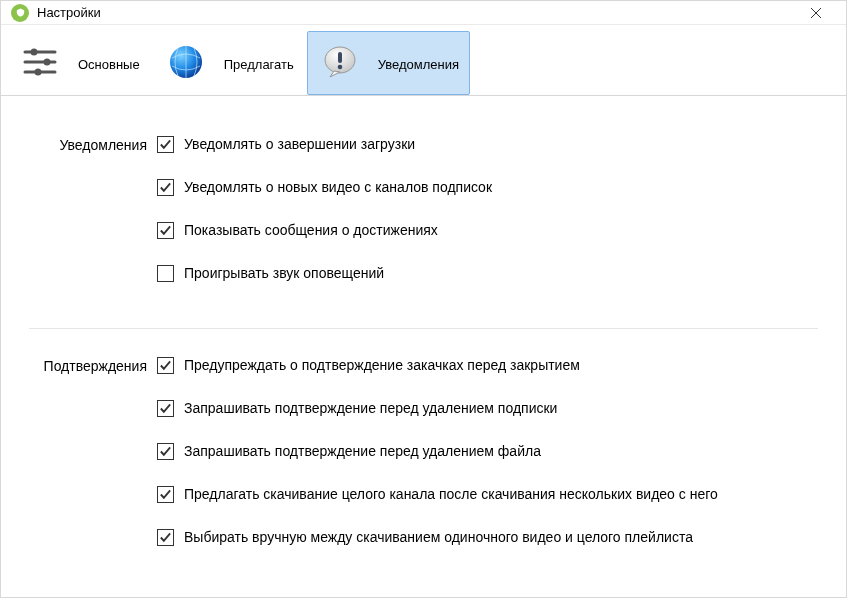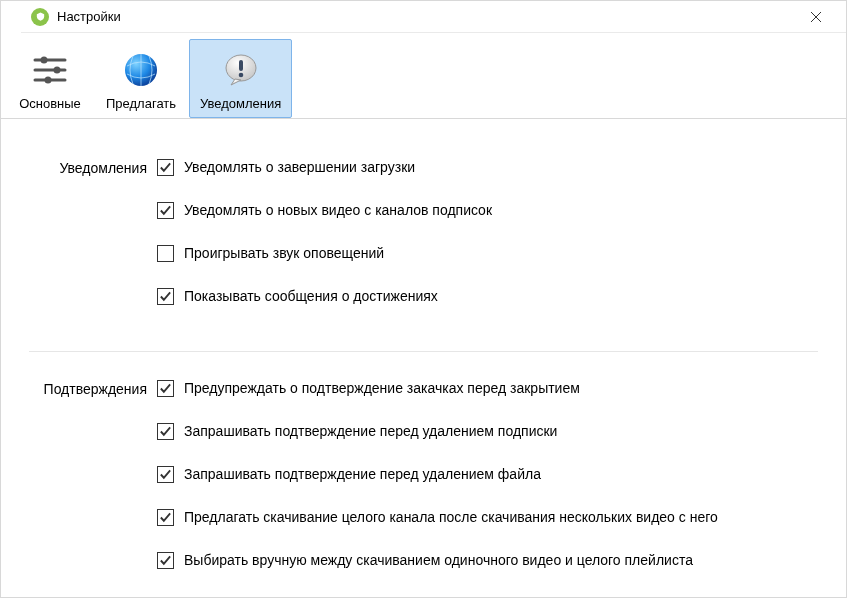--- a/index.html
+++ b/index.html
@@ -7,26 +7,25 @@
       font-family: "Segoe UI", Tahoma, Arial, sans-serif;
       font-size: 14px;
       background: #fff;
       color: #000;
       width: 847px;
       height: 598px;
       border: 1px solid #d8d8d8;
       overflow: hidden;
     }
     .titlebar {
-      height: 32px;
+      height: 24px;
       display: flex;
       align-items: center;
       padding: 0 10px;
       border-bottom: 1px solid #eaeaea;
-      margin-left: 20px;
     }
     .titlebar .app-icon {
       width: 18px; height: 18px;
       border-radius: 50%;
       background: #8bc34a;
       display: flex; align-items: center; justify-content: center;
       margin-right: 8px;
     }
     .titlebar .app-icon svg { width: 11px; height: 11px; }
     .titlebar .title {
@@ -39,25 +38,26 @@
       cursor: default;
     }
     .titlebar .close svg { width: 12px; height: 12px; stroke: #333; stroke-width: 1; }
     .tabs {
       display: flex;
       border-bottom: 1px solid #d8d8d8;
       padding: 6px 6px 0 6px;
       gap: 2px;
     }
     .tab {
-      display: flex; flex-direction: column; align-items: center;
+      display: flex; flex-direction: row; align-items: center;
       padding: 8px 10px 6px 10px;
       min-width: 86px;
       border: 1px solid transparent;
       cursor: default;
+      gap: 16px;
     }
     .tab.active {
       background: #c9e2f8;
       border: 1px solid #7eb4ea;
       border-radius: 2px;
     }
     .tab .icon-box {
       width: 44px; height: 44px;
       display: flex; align-items: center; justify-content: center;
       margin-bottom: 4px;
@@ -185,30 +185,30 @@
       </div>
       <div class="checkbox-row">
         <div class="checkbox">
             <svg viewBox="0 0 14 14">
               <path d="M2 7 l3.2 3.5 L12 2.5"></path>
             </svg>
           </div>
         <span class="checkbox-label">Уведомлять о новых видео с каналов подписок</span>
       </div>
       <div class="checkbox-row">
+        <div class="checkbox">
+            <svg viewBox="0 0 14 14">
+              <path d="M2 7 l3.2 3.5 L12 2.5"></path>
+            </svg>
+          </div>
+        <span class="checkbox-label">Показывать сообщения о достижениях</span>
+      </div>
+      <div class="checkbox-row">
         <div class="checkbox"></div>
         <span class="checkbox-label">Проигрывать звук оповещений</span>
-      </div>
-      <div class="checkbox-row">
-        <div class="checkbox">
-            <svg viewBox="0 0 14 14">
-              <path d="M2 7 l3.2 3.5 L12 2.5"></path>
-            </svg>
-          </div>
-        <span class="checkbox-label">Показывать сообщения о достижениях</span>
       </div>
     </div>
   </div>
 
 </div>
 
 <hr class="divider">
 
 <div class="content" style="padding-top:0">
 

